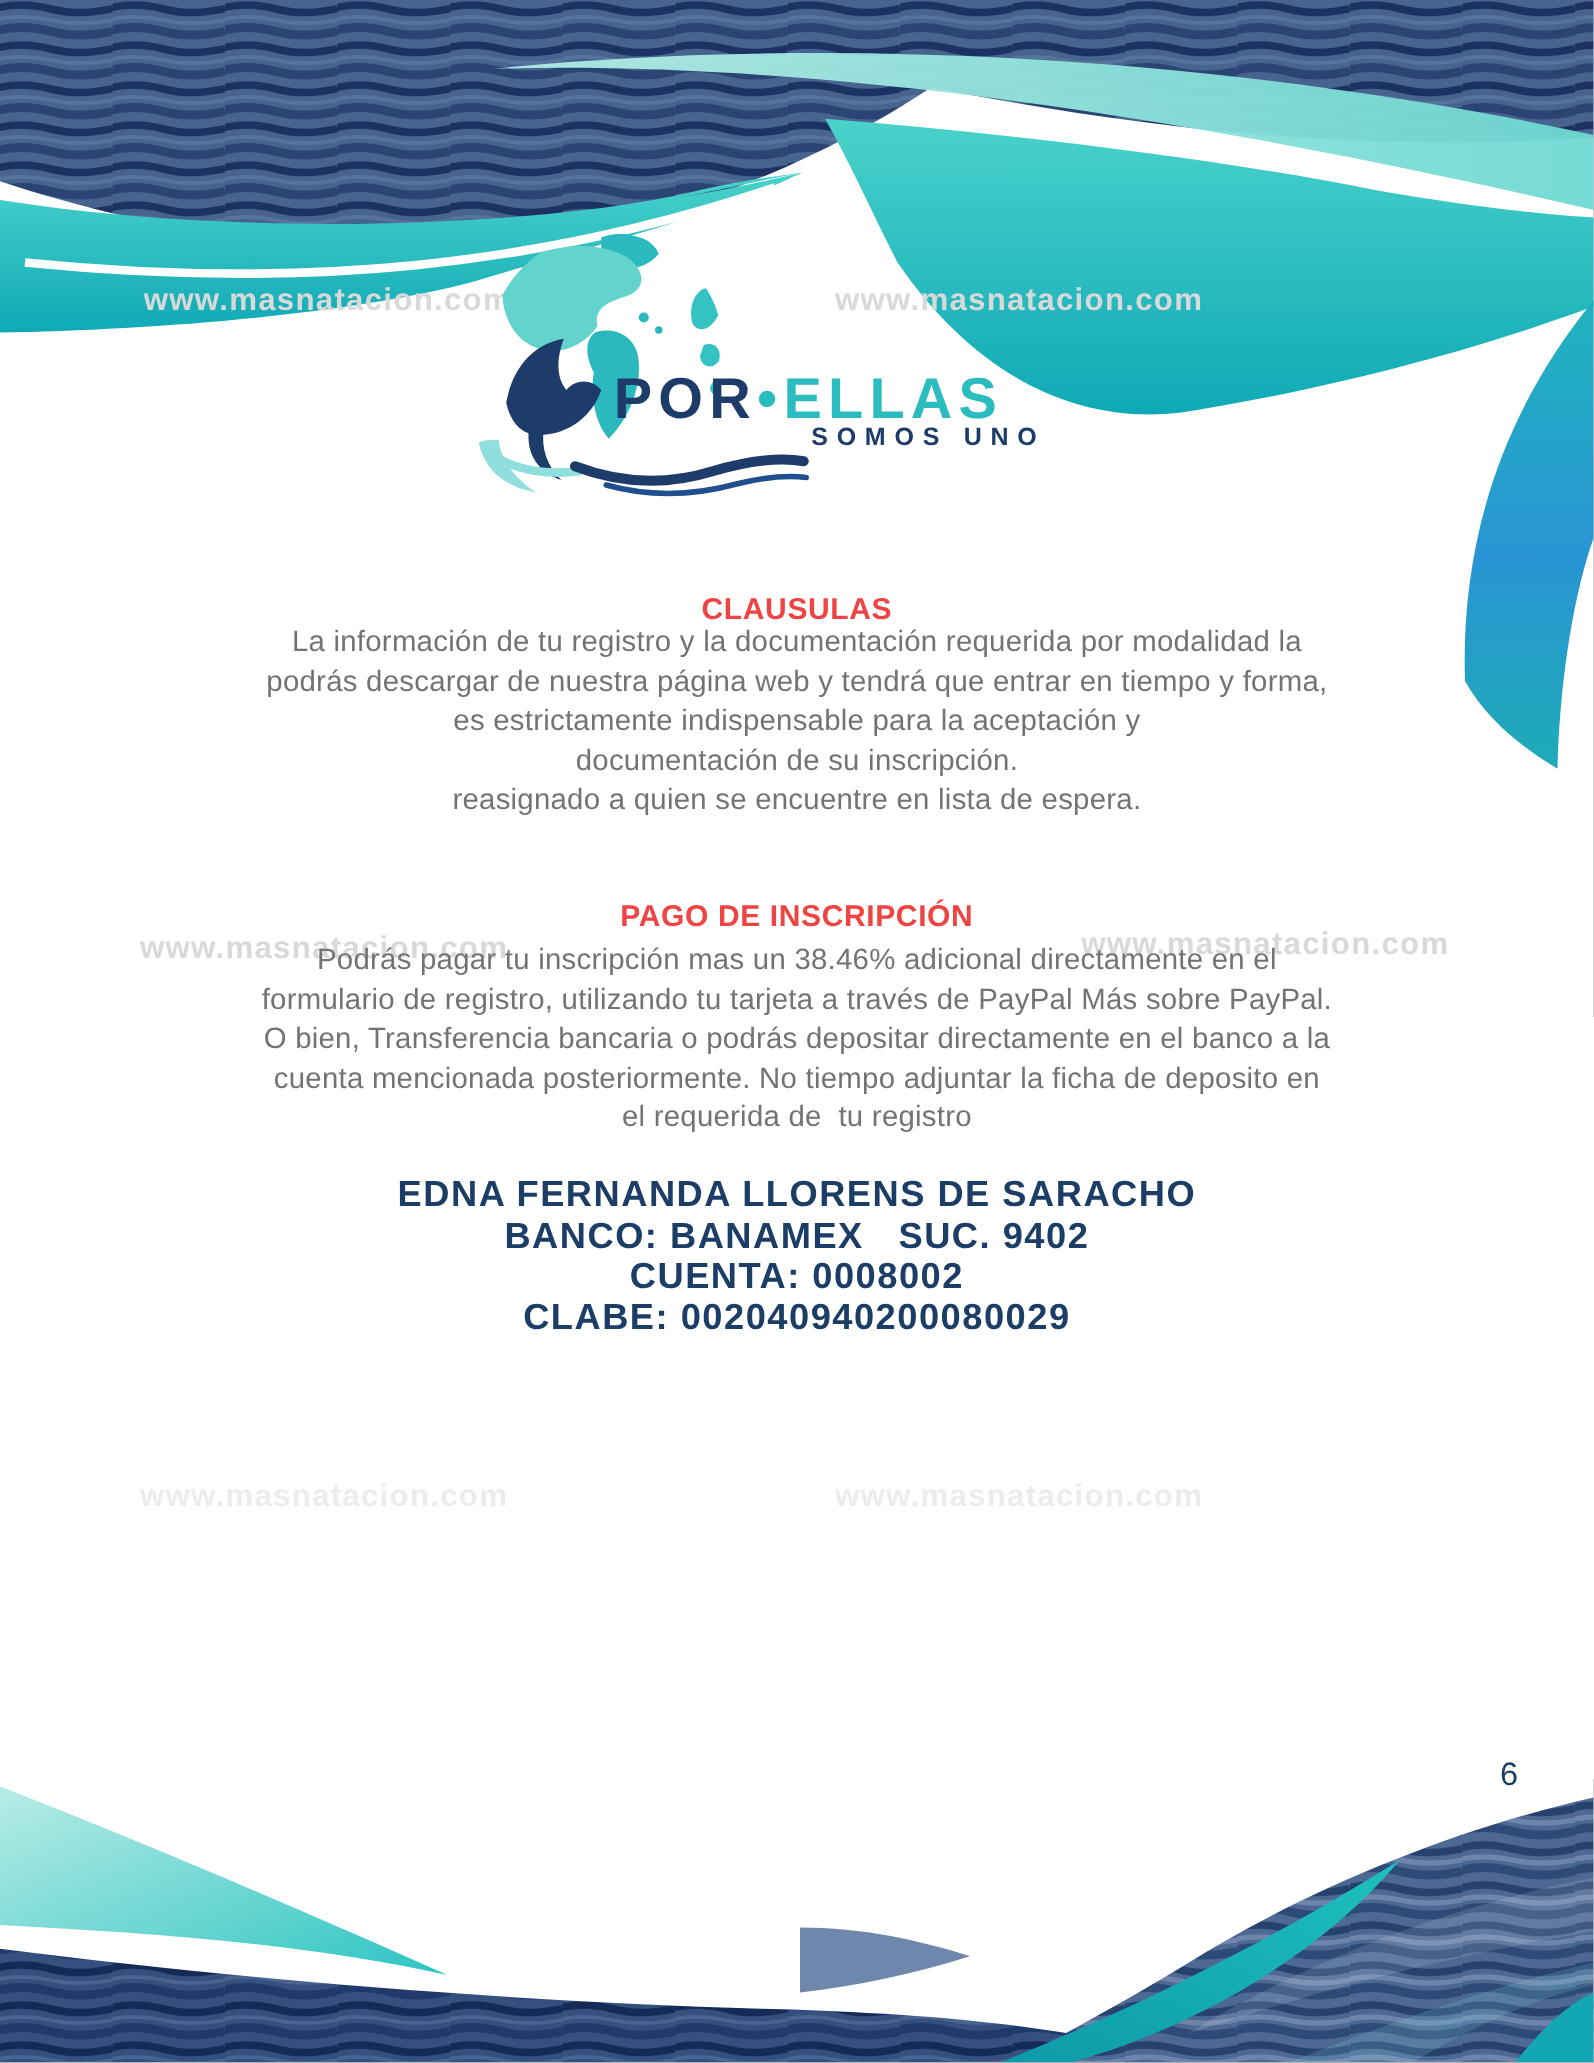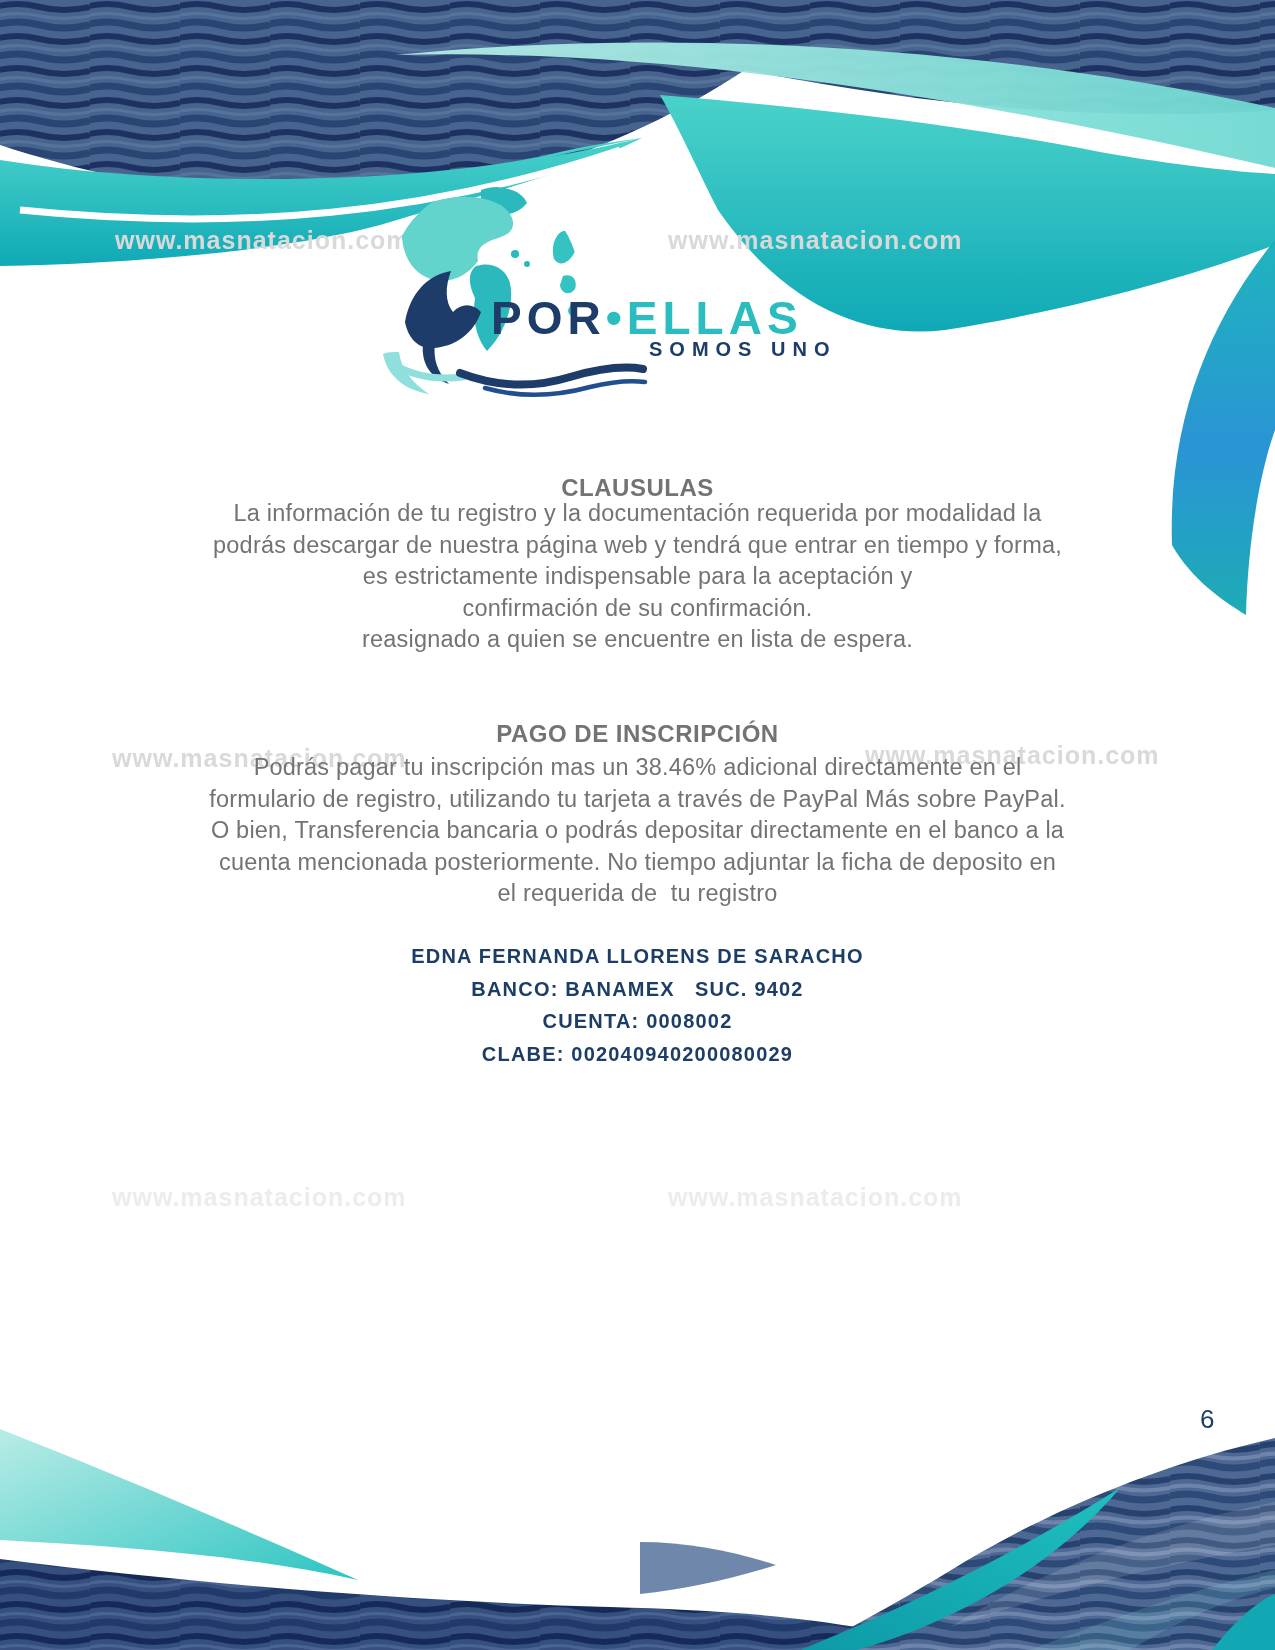--- a/index.html
+++ b/index.html
@@ -12,28 +12,28 @@
   #deco-top{top:0;}
   #deco-bottom{top:1312px;}
   .watermark{
     position:absolute;z-index:2;color:#d9d9d9;font-weight:bold;
     font-size:25px;letter-spacing:1px;white-space:pre;
   }
   .wm-faint{color:#ececec;}
   #logo{position:absolute;left:365px;top:176px;z-index:3;}
   .textcol{position:absolute;left:80px;width:1115px;text-align:center;z-index:4;}
   .h-title{
-    color:#737373;font-weight:bold;font-size:24px;letter-spacing:.5px;
+    color:#ef4444;font-weight:bold;font-size:24px;letter-spacing:.5px;
   }
   .body-lines div{
     color:#737373;font-size:23.5px;font-weight:normal;letter-spacing:.2px;
     line-height:31.5px;white-space:pre;
   }
   .bank-lines div{
-    color:#1c3e66;font-size:20px;font-weight:bold;letter-spacing:1.2px;
+    color:#1c3e66;font-size:29px;font-weight:bold;letter-spacing:1.2px;
     line-height:32.5px;white-space:pre;
   }
   #page-number{
     position:absolute;left:1200px;top:1404px;z-index:5;
     color:#1d3f66;font-size:26px;font-weight:500;
   }
 </style>
 </head>
 <body>
 
@@ -132,21 +132,21 @@
   <span class="watermark" style="left:865px;top:741px;">www.masnatacion.com</span>
   <span class="watermark wm-faint" style="left:112px;top:1183px;">www.masnatacion.com</span>
   <span class="watermark wm-faint" style="left:668px;top:1183px;">www.masnatacion.com</span>
 
   <div class="textcol h-title" style="top:474px;">CLAUSULAS</div>
 
   <div class="textcol body-lines" style="top:498px;">
     <div>La información de tu registro y la documentación requerida por modalidad la</div>
     <div>podrás descargar de nuestra página web y tendrá que entrar en tiempo y forma,</div>
     <div>es estrictamente indispensable para la aceptación y</div>
-    <div>confirmación de su confirmación.</div>
+    <div>documentación de su inscripción.</div>
     <div>reasignado a quien se encuentre en lista de espera.</div>
   </div>
 
   <div class="textcol h-title" style="top:720px;text-align:center;">PAGO DE INSCRIPCIÓN</div>
 
   <div class="textcol body-lines" style="top:752px;">
     <div>Podrás pagar tu inscripción mas un 38.46% adicional directamente en el</div>
     <div>formulario de registro, utilizando tu tarjeta a través de PayPal Más sobre PayPal.</div>
     <div>O bien, Transferencia bancaria o podrás depositar directamente en el banco a la</div>
     <div>cuenta mencionada posteriormente. No tiempo adjuntar la ficha de deposito en</div>

